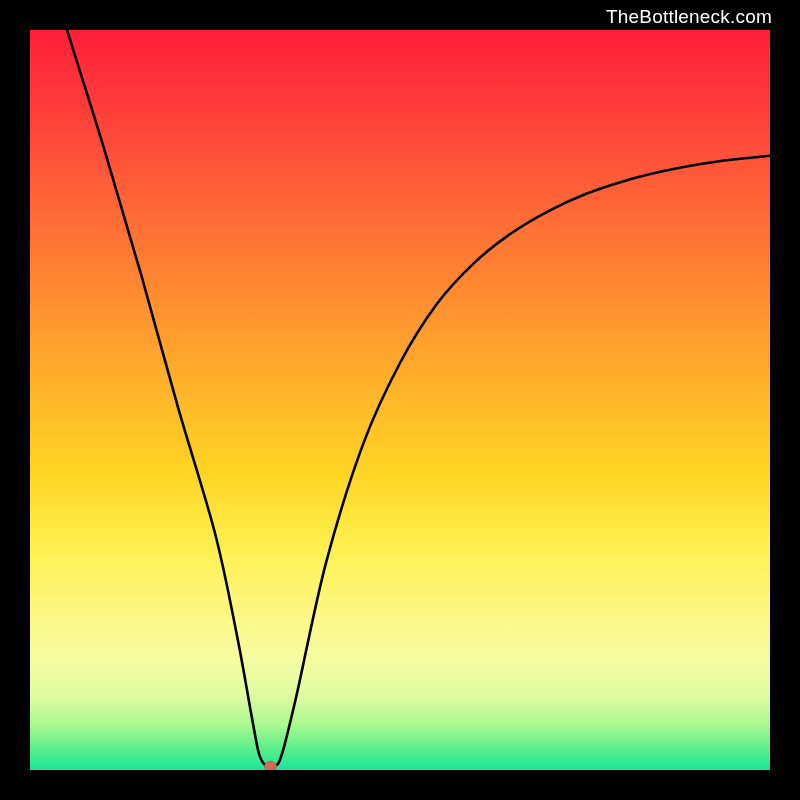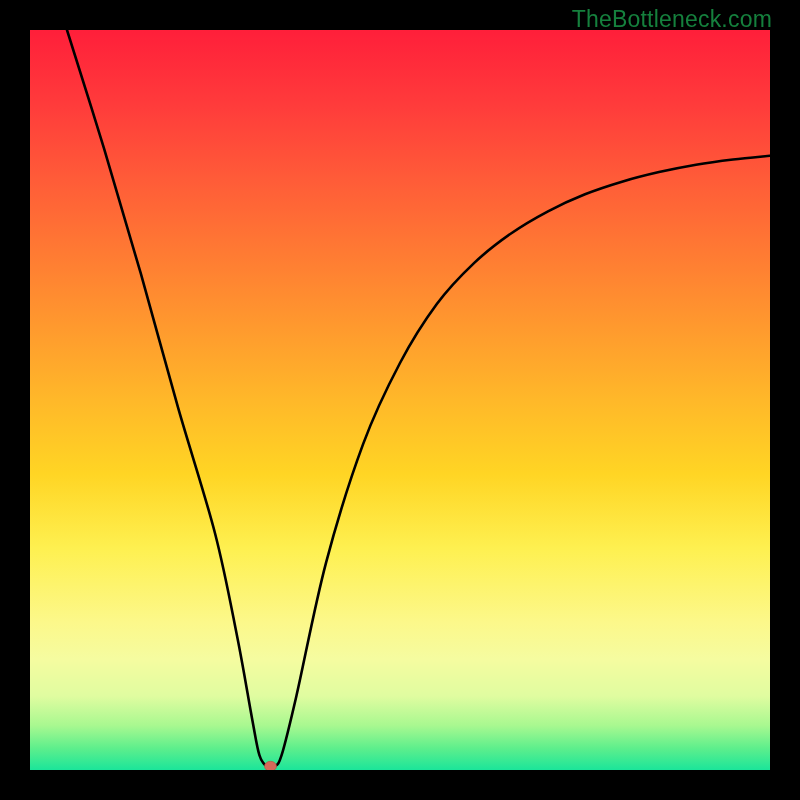--- a/index.html
+++ b/index.html
@@ -37,22 +37,22 @@
     position: absolute;
     left: 0; top: 0;
     width: 740px; height: 740px;
     pointer-events: none;
   }
   .watermark {
     position: absolute;
     top: 6px;
     right: 28px;
     font-family: Arial, Helvetica, sans-serif;
-    font-size: 23px;
-    color: #15803d;
+    font-size: 19px;
+    color: #ffffff;
     font-weight: 500;
     letter-spacing: 0.2px;
   }
 </style>
 </head>
 <body>
 
 <div class="frame">
   <div class="watermark">TheBottleneck.com</div>
   <div class="plot-area">

